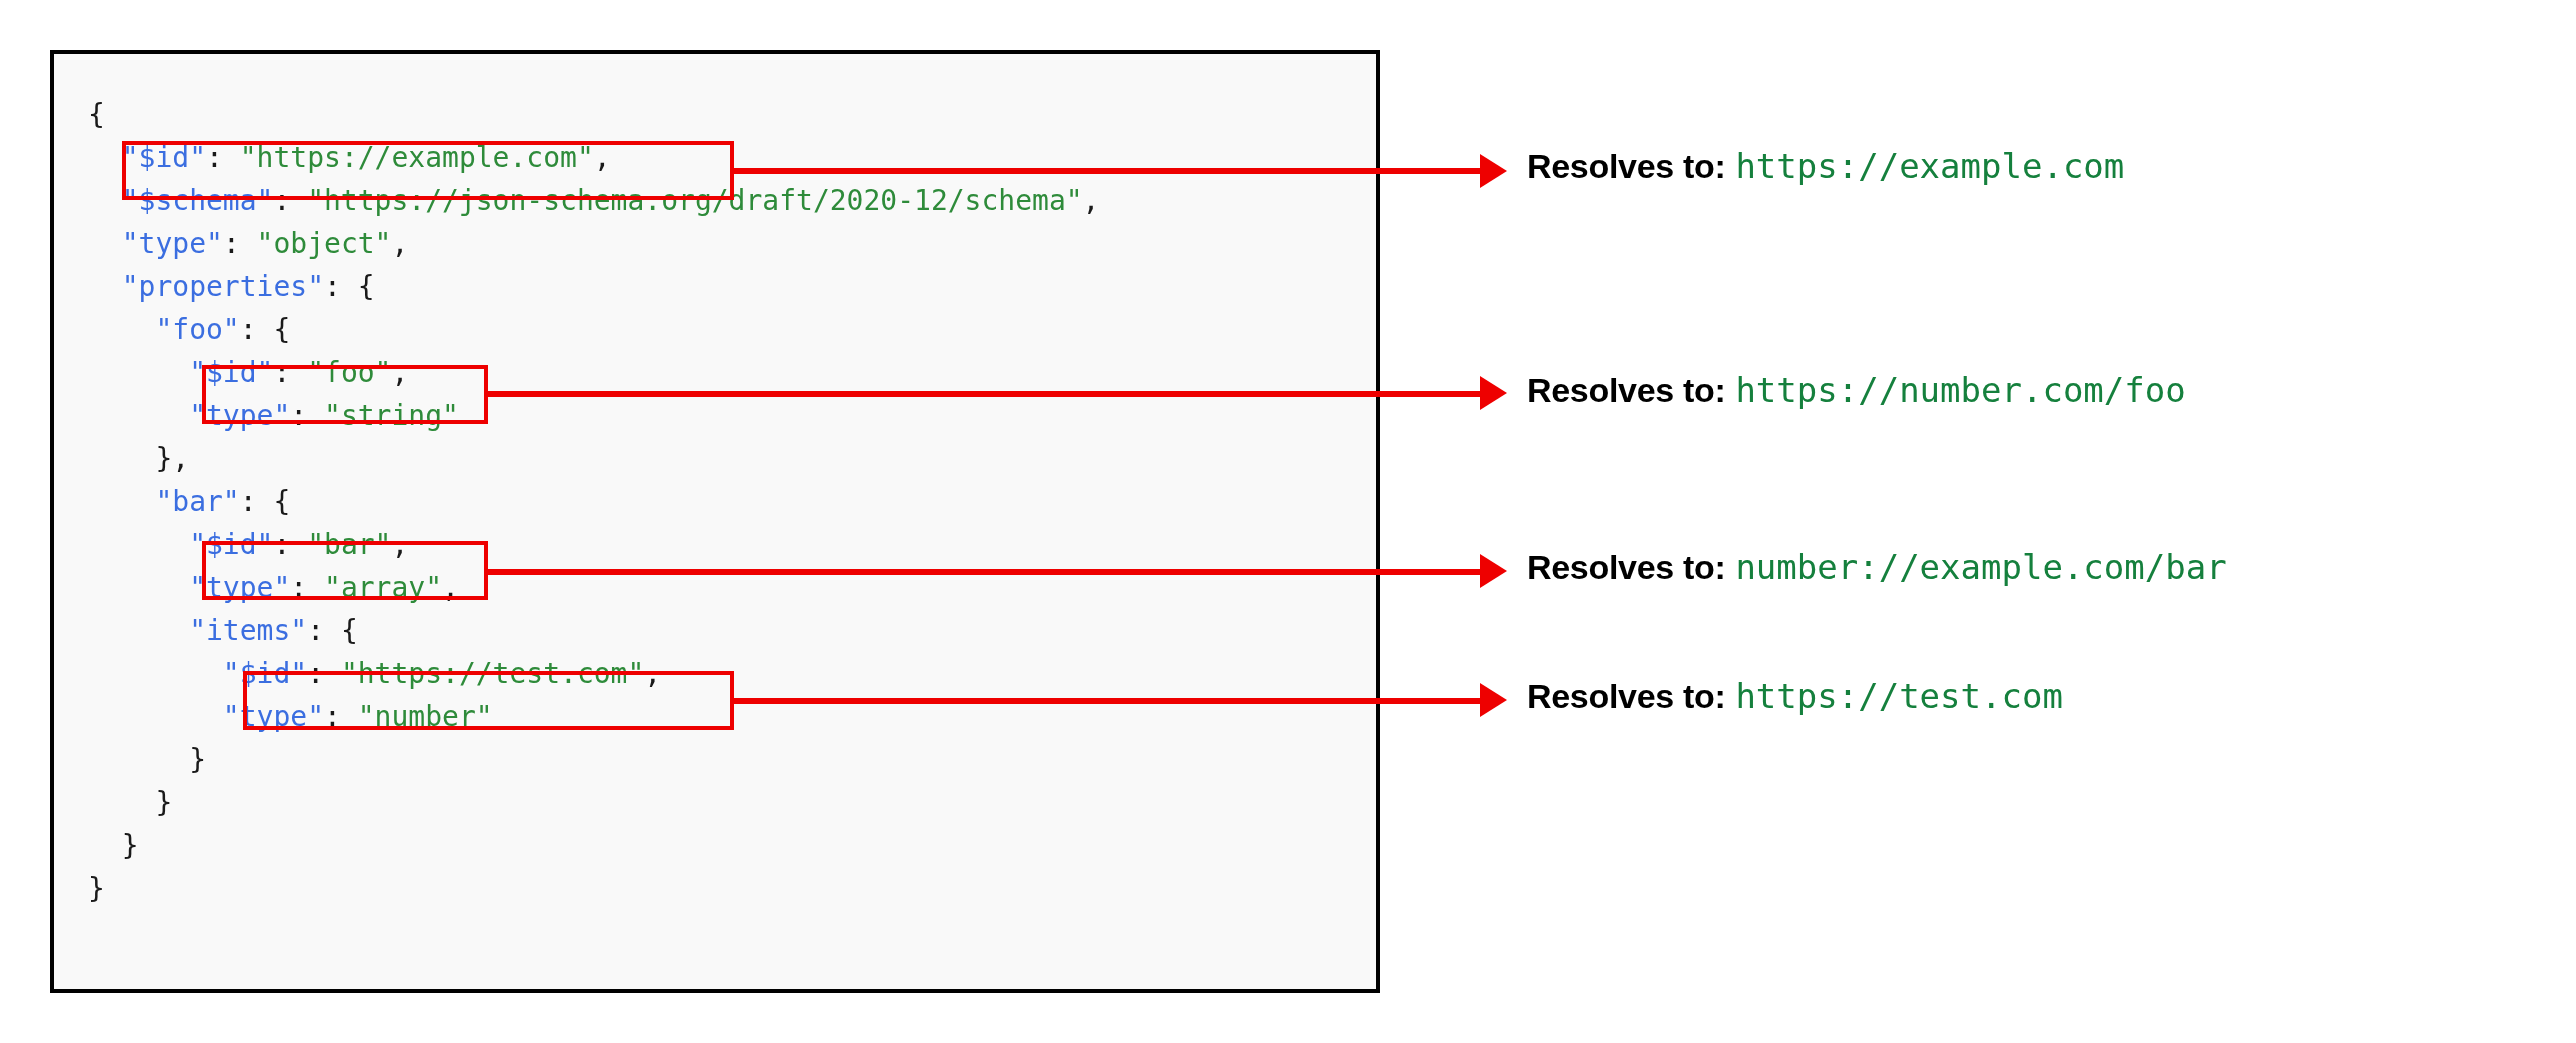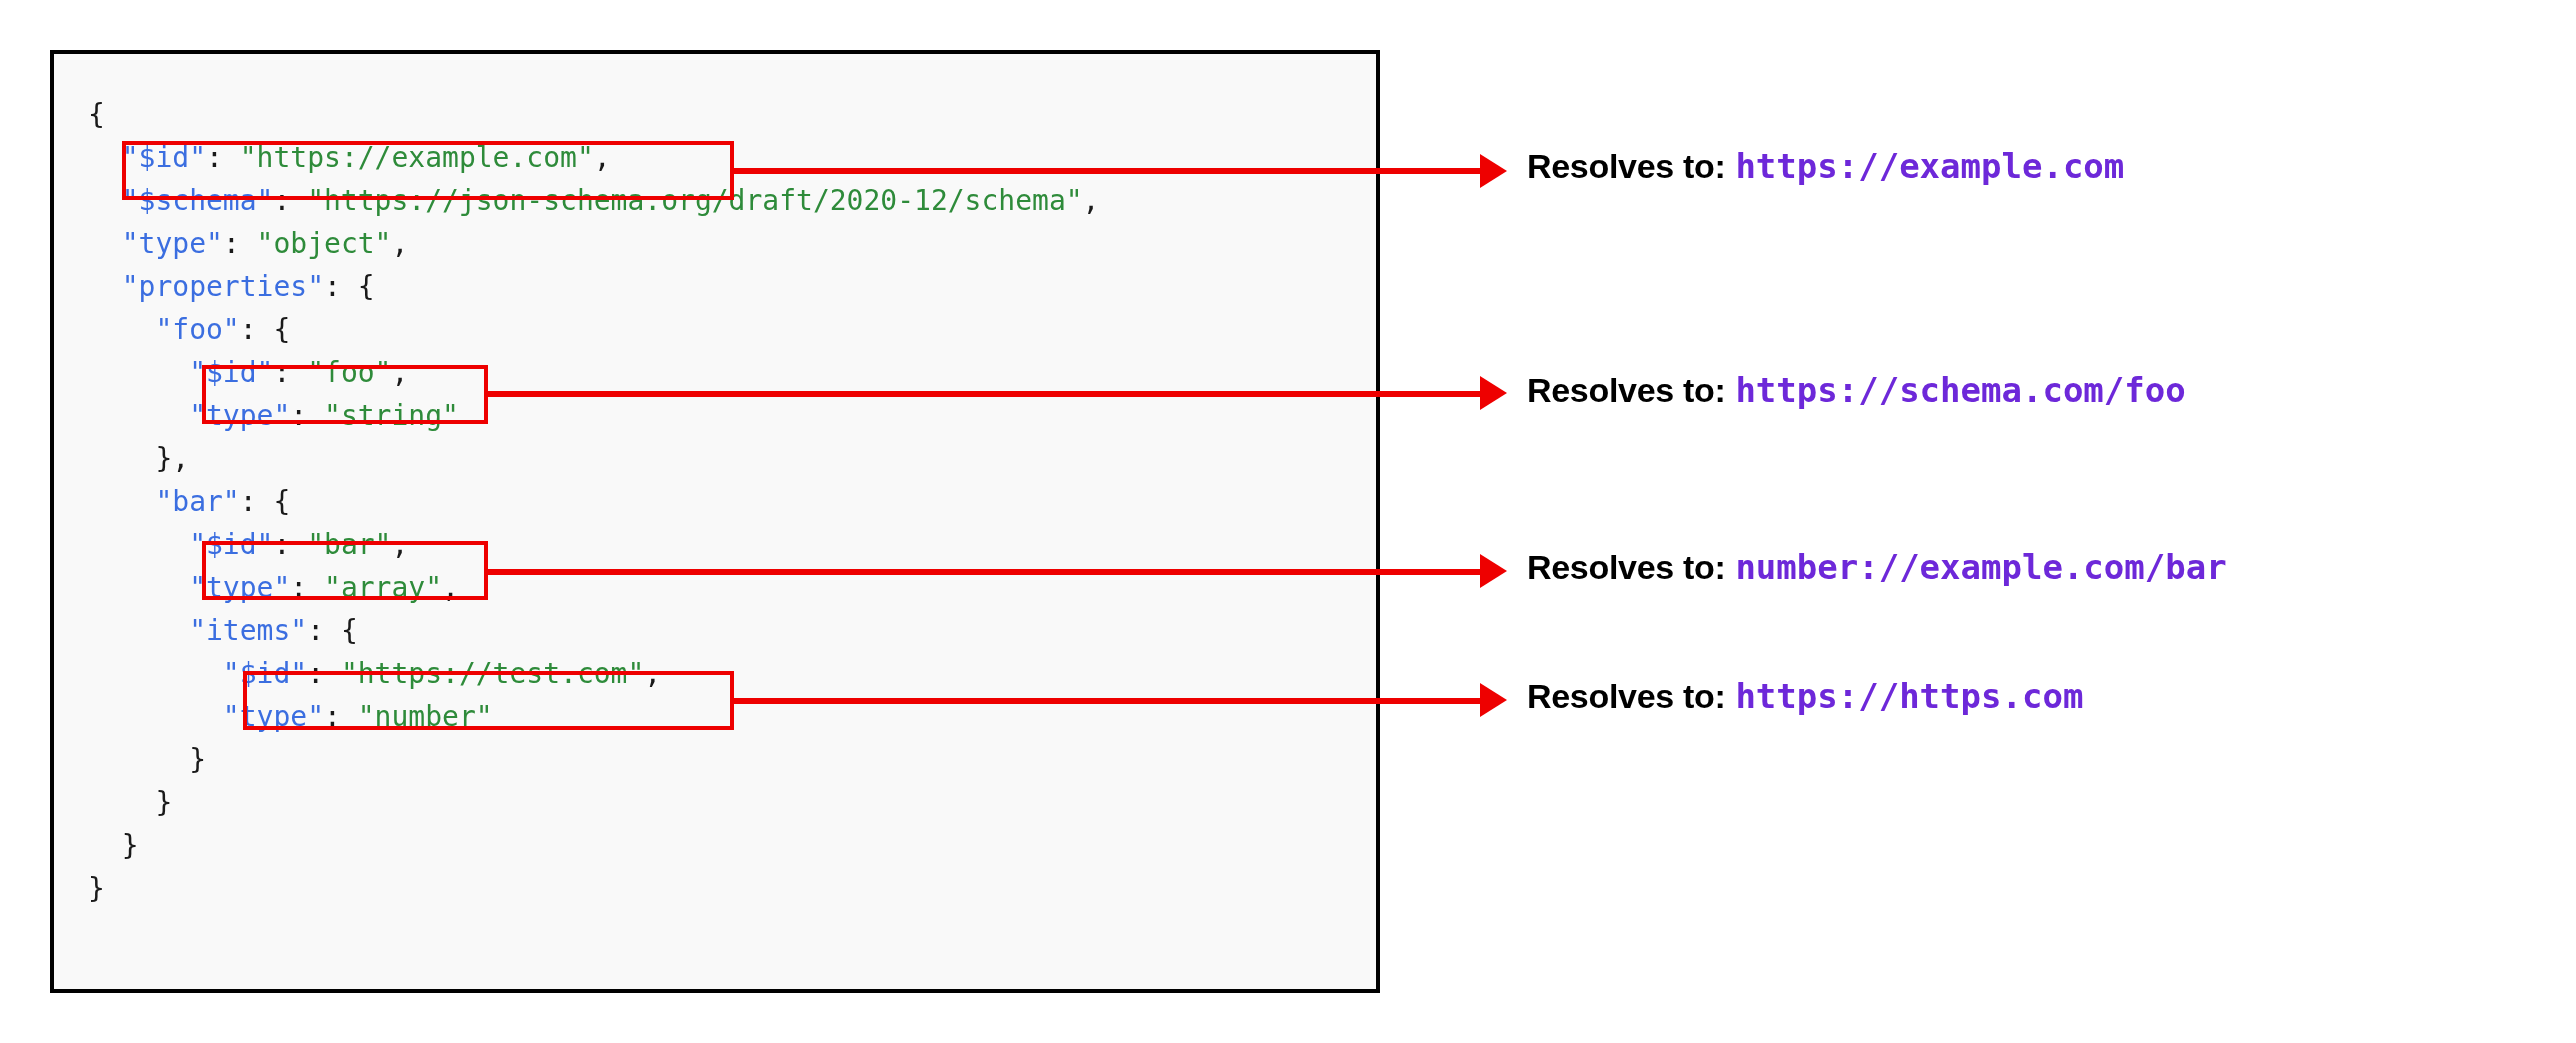--- a/index.html
+++ b/index.html
@@ -81,23 +81,22 @@
   .resolve-label {
     font-family: "Liberation Sans", sans-serif;
     font-weight: bold;
     font-size: 34px;
     color: #000000;
     letter-spacing: -0.3px;
   }
   .resolve-url {
     font-family: "DejaVu Sans Mono", "Liberation Mono", monospace;
     font-size: 34px;
-    color: #6d28d9;
+    color: #15803d;
     margin-left: 9.8px;
-    font-weight: bold;
   }
 </style>
 </head>
 <body>
 
 <div id="code-block">
   <div id="code-listing"><div class="code-line"><span class="p">{</span></div><div class="code-line">  <span class="k">"$id"</span><span class="p">: </span><span class="s">"https://example.com"</span><span class="p">,</span></div><div class="code-line">  <span class="k">"$schema"</span><span class="p">: </span><span class="s">"https://json-schema.org/draft/2020-12/schema"</span><span class="p">,</span></div><div class="code-line">  <span class="k">"type"</span><span class="p">: </span><span class="s">"object"</span><span class="p">,</span></div><div class="code-line">  <span class="k">"properties"</span><span class="p">: {</span></div><div class="code-line">    <span class="k">"foo"</span><span class="p">: {</span></div><div class="code-line">      <span class="k">"$id"</span><span class="p">: </span><span class="s">"foo"</span><span class="p">,</span></div><div class="code-line">      <span class="k">"type"</span><span class="p">: </span><span class="s">"string"</span></div><div class="code-line">    <span class="p">},</span></div><div class="code-line">    <span class="k">"bar"</span><span class="p">: {</span></div><div class="code-line">      <span class="k">"$id"</span><span class="p">: </span><span class="s">"bar"</span><span class="p">,</span></div><div class="code-line">      <span class="k">"type"</span><span class="p">: </span><span class="s">"array"</span><span class="p">,</span></div><div class="code-line">      <span class="k">"items"</span><span class="p">: {</span></div><div class="code-line">        <span class="k">"$id"</span><span class="p">: </span><span class="s">"https://test.com"</span><span class="p">,</span></div><div class="code-line">        <span class="k">"type"</span><span class="p">: </span><span class="s">"number"</span></div><div class="code-line">      <span class="p">}</span></div><div class="code-line">    <span class="p">}</span></div><div class="code-line">  <span class="p">}</span></div><div class="code-line"><span class="p">}</span></div></div>
   <div id="highlight-layer">
       <div class="hl-box" style="left: 68px; top: 87px; width: 612px; height: 59px; border-color: rgb(238, 0, 0);"></div>
       <div class="hl-box" style="left: 148px; top: 311px; width: 286px; height: 59px; border-color: rgb(238, 0, 0);"></div>
@@ -117,24 +116,24 @@
     <div class="arrow-head" style="left: 1480px; top: 683px; border-left-color: rgb(238, 0, 0);"></div>
   </div>
 
 <div id="annotation-layer">
     <div class="resolve-row" style="left: 1527px; top: 146px;">
       <span class="resolve-label">Resolves to:</span>
       <span class="resolve-url">https://example.com</span>
     </div>
     <div class="resolve-row" style="left: 1527px; top: 370px;">
       <span class="resolve-label">Resolves to:</span>
-      <span class="resolve-url">https://schema.com/foo</span>
+      <span class="resolve-url">https://number.com/foo</span>
     </div>
     <div class="resolve-row" style="left: 1527px; top: 547px;">
       <span class="resolve-label">Resolves to:</span>
       <span class="resolve-url">number://example.com/bar</span>
     </div>
     <div class="resolve-row" style="left: 1527px; top: 676px;">
       <span class="resolve-label">Resolves to:</span>
-      <span class="resolve-url">https://https.com</span>
+      <span class="resolve-url">https://test.com</span>
     </div>
   </div>
 
 
 </body></html>

